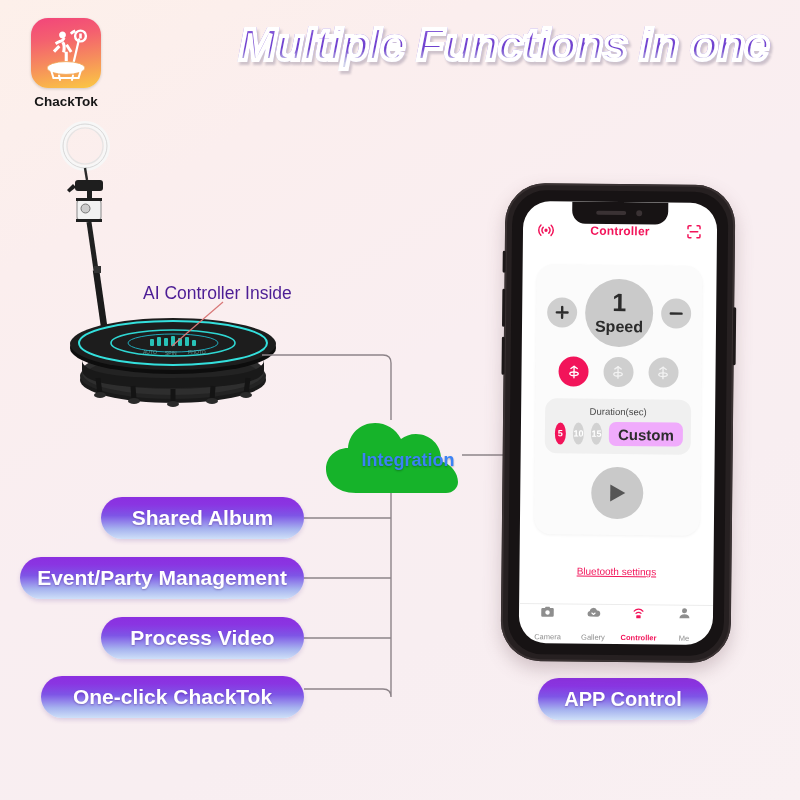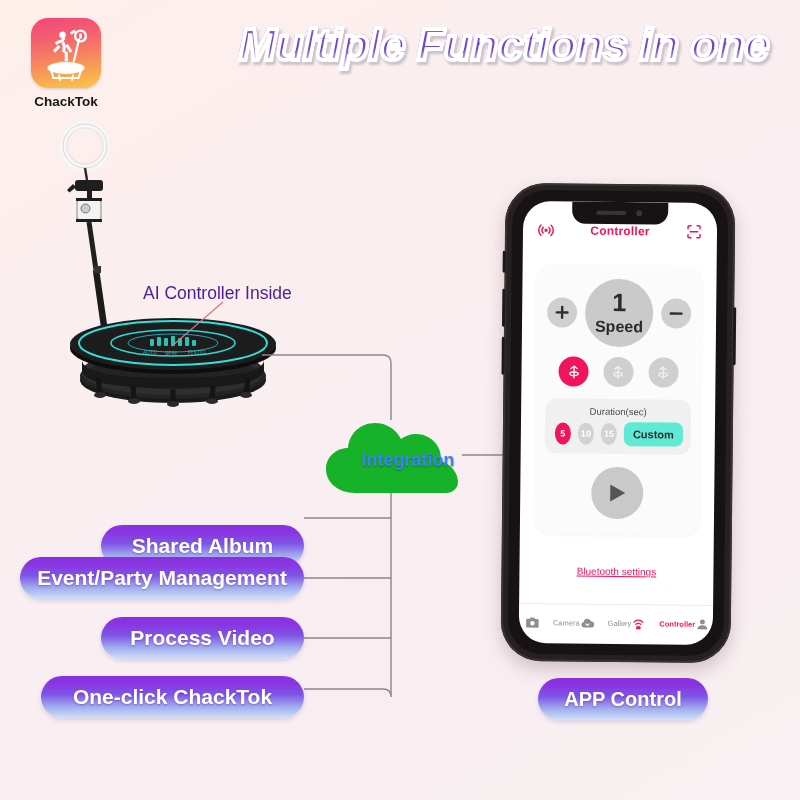--- a/index.html
+++ b/index.html
@@ -64,21 +64,21 @@
 
   
   .pill {
     position:absolute; height:42px; border-radius:21px;
     background:linear-gradient(180deg,#8b2fe0 0%,#8a35e2 18%,#7e55e6 44%,#a6b3ef 76%,#cfe0f8 100%);
     display:flex; align-items:center; justify-content:center;
     color:#ffffff; font-weight:bold; font-size:21px; white-space:nowrap;
     text-shadow:0 1px 2px rgba(60,20,110,.35);
     box-shadow:0 2px 4px rgba(120,80,170,.22);
   }
-  #pill-0 { left:101px; top:497px; width:203px;margin-top:28px; }
+  #pill-0 { left:101px; top:497px; width:203px; }
   #pill-1 { left:20px;  top:557px; width:284px; }
   #pill-2 { left:101px; top:617px; width:203px; }
   #pill-3 { left:41px;  top:676px; width:263px; }
   #pill-app { left:538px; top:678px; width:170px; font-size:20px; }
 
   
   #phone {
     position:absolute; left:503px; top:184px; width:230px; height:478px;
     border-radius:40px; background:#262021;
     box-shadow: 0 8px 18px rgba(120,90,100,.30), inset 0 0 0 2px #3a3233;
@@ -140,35 +140,35 @@
 
   #duration-box { margin-top:12px; background:#f0f0f0; border-radius:12px; padding:7px 8px 8px 8px; }
   #duration-title { text-align:center; font-size:9.5px; color:#4a4a4a; margin-bottom:5px; }
   #duration-row { display:flex; align-items:center; gap:7px; padding-left:2px; }
   .dchip {
     width:22px; height:22px; border-radius:50%; background:#d2d2d2;
     display:flex; align-items:center; justify-content:center;
     font-size:9px; font-weight:bold; color:#ffffff;
   }
   .dchip.active { background:#f2145a; }
-  .dchip.custom { width:auto; height:24px; border-radius:7px; padding:7px 9px; background:#5eead4; color:#2d2d2d; font-size:11px; }
+  .dchip.custom { width:auto; height:24px; border-radius:7px; padding:7px 9px; background:#f0abfc; color:#2d2d2d; font-size:15px; }
 
   #play-wrap { display:flex; justify-content:center; margin-top:13px; }
   #play-btn { width:52px; height:52px; border-radius:50%; background:#c9c9c9; display:flex; align-items:center; justify-content:center; }
 
   #bt-link {
     text-align:center; margin-top:31px; font-size:10px; color:#f2145a;
     text-decoration:underline; flex:none;
   }
 
   #tabbar {
     margin-top:auto; height:40px; border-top:1px solid #ececec;
     display:flex; align-items:center; padding:0 6px 2px 6px; flex:none;
   }
-  .tab { flex:1; display:flex; flex-direction:row; align-items:center; gap:13px; color:#8e8e8e; }
+  .tab { flex:1; display:flex; flex-direction:column; align-items:center; gap:13px; color:#8e8e8e; }
   .tab .tlabel { font-size:7.5px; }
   .tab.active { color:#f2145a; }
   .tab.active .tlabel { font-weight:bold; }
 </style>
 </head>
 <body>
 
 <div class="stage">
 
   <div id="headline">Multiple Functions in one</div>

